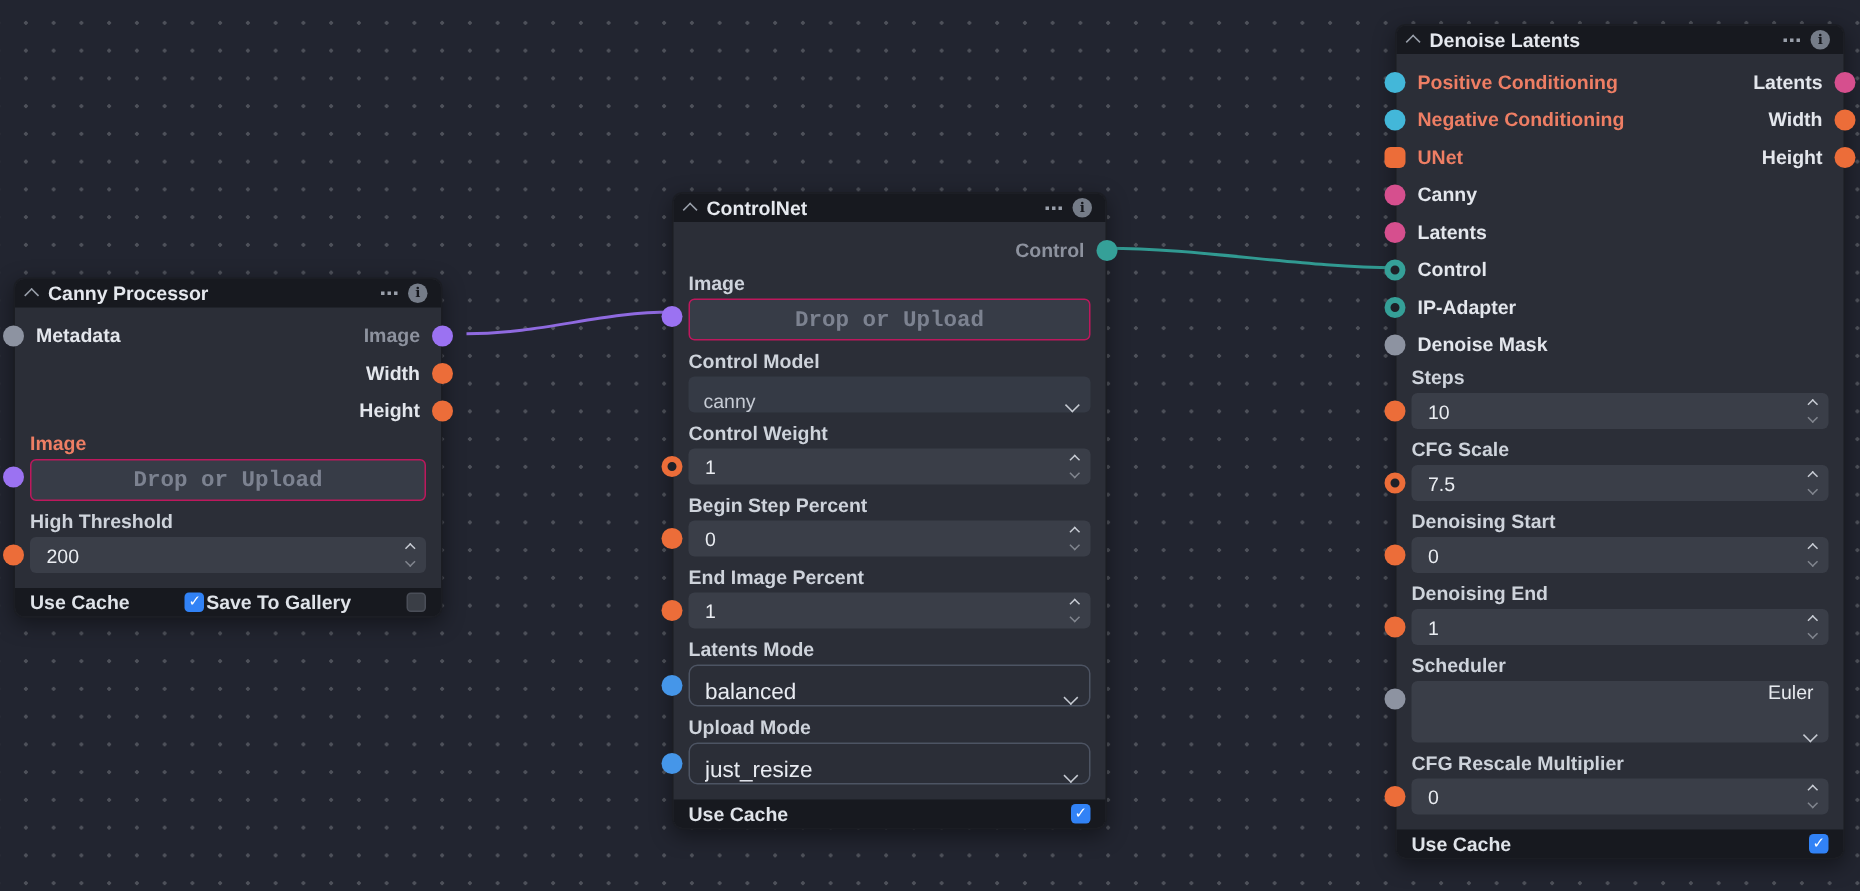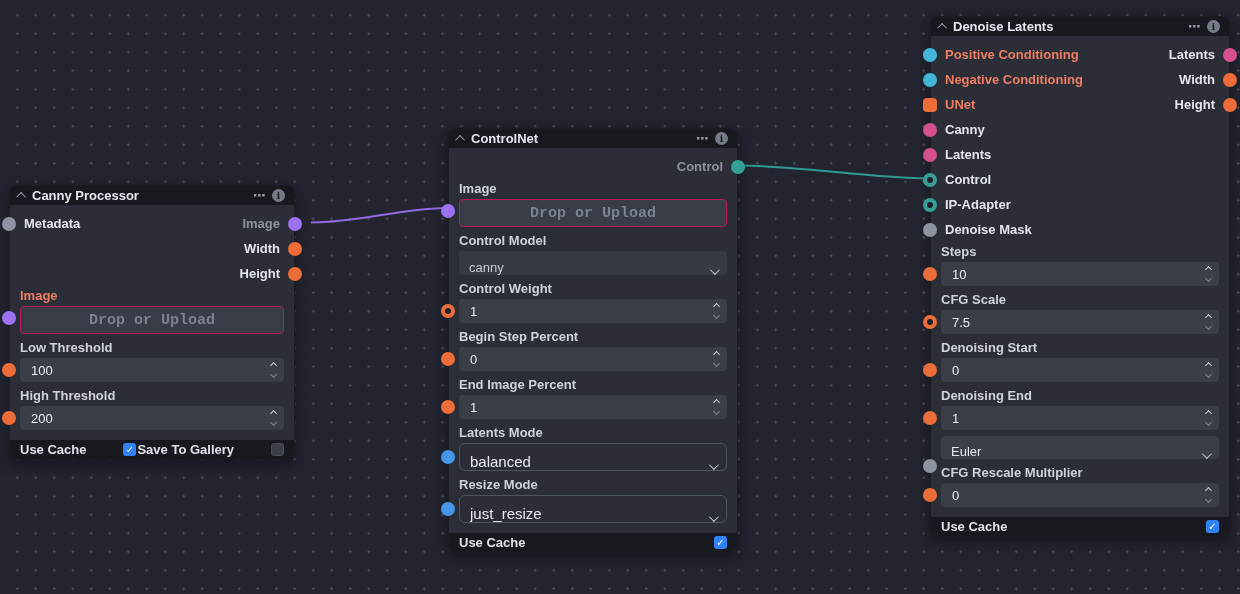--- a/index.html
+++ b/index.html
@@ -62,21 +62,21 @@
   .stepper { position:absolute; right:8px; top:50%; transform:translateY(-50%); display:flex; flex-direction:column; gap:4px; }
   .chev { width:5px; height:5px; border-left:1.4px solid #c9cdd5; border-top:1.4px solid #c9cdd5; display:block; }
   .chev.up { transform:rotate(45deg); }
   .chev.down { transform:rotate(225deg); opacity:.5; }
 
   .select { display:flex; align-items:flex-end; border-radius:4px; padding:0 10px; cursor:pointer; }
   .select .sval { flex:1; white-space:nowrap; overflow:hidden; }
   .schev { width:7px; height:7px; border-right:1.6px solid #c6cad2; border-bottom:1.6px solid #c6cad2; transform:rotate(45deg) translateY(-2px); flex:none; }
   .select-combobox { height:24px; background:#353a45; }
   .select-combobox .sval { font-size:13px; color:#c6cbd4; }
-  .select-filled { height:23px; background:#3a3e48; }
+  .select-filled { height:41px; background:#3a3e48;flex-direction:column; }
   .select-filled .sval { font-size:13px; color:#e6e9ee; }
   .select-outline { height:28px; background:#2b2e37; border:1px solid #4d5463; border-radius:6px; }
   .select-outline .sval { font-size:15px; color:#e8ebf1; }
 
   .drop { height:28px; background:#373c47; border:1px solid #be185d; border-radius:4px; display:flex; align-items:center; justify-content:center; font-size:15px; font-weight:700; color:#7c8290; cursor:pointer;font-family:Liberation Mono, monospace; }
 
   .nfooter { height:19px; background:#17191f; border-radius:0 0 6px 6px; display:flex; align-items:center; padding:0 10px; }
   .flab { font-size:13px; font-weight:700; color:#dfe3e9; white-space:nowrap; }
   .cbox { width:13px; height:13px; border-radius:3px; flex:none; display:flex; align-items:center; justify-content:center; }
   .cbox.checked { background:#3182f6; color:#fff; font-size:10px; font-weight:700; }
@@ -117,31 +117,20 @@
       </div>
     </div>
     <div class="fields">
       <div class="field">
         <span class="h purple fh"></span>
         <div class="flabel missing">Image</div>
         <div class="drop">Drop or Upload</div>
       </div>
       <div class="field">
         <span class="h orange fh"></span>
-        <div class="flabel">Low Threshold</div>
-        <div class="num-wrap">
-          <input class="num" value="100" style="">
-          <span class="stepper">
-              <i class="chev up"></i>
-              <i class="chev down"></i>
-            </span>
-        </div>
-      </div>
-      <div class="field">
-        <span class="h orange fh"></span>
         <div class="flabel">High Threshold</div>
         <div class="num-wrap">
           <input class="num" value="200" style="">
           <span class="stepper">
               <i class="chev up"></i>
               <i class="chev down"></i>
             </span>
         </div>
       </div>
     </div>
@@ -215,21 +204,21 @@
       <div class="field tall">
         <span class="h blue fh"></span>
         <div class="flabel">Latents Mode</div>
         <div class="select select-outline">
           <span class="sval">balanced</span>
           <span class="schev"></span>
         </div>
       </div>
       <div class="field tall">
         <span class="h blue fh"></span>
-        <div class="flabel">Resize Mode</div>
+        <div class="flabel">Upload Mode</div>
         <div class="select select-outline">
           <span class="sval">just_resize</span>
           <span class="schev"></span>
         </div>
       </div>
     </div>
     <div class="nfooter">
       <span class="flab">Use Cache</span>
       <span class="cbox checked ml-auto">✓</span>
     </div>
@@ -322,20 +311,21 @@
         <div class="num-wrap">
           <input class="num" value="1" style="">
           <span class="stepper">
               <i class="chev up"></i>
               <i class="chev down"></i>
             </span>
         </div>
       </div>
       <div class="field">
         <span class="h gray fh"></span>
+        <div class="flabel">Scheduler</div>
         <div class="select select-filled">
           <span class="sval">Euler</span>
           <span class="schev"></span>
         </div>
       </div>
       <div class="field">
         <span class="h orange fh"></span>
         <div class="flabel">CFG Rescale Multiplier</div>
         <div class="num-wrap">
           <input class="num" value="0" style="">

